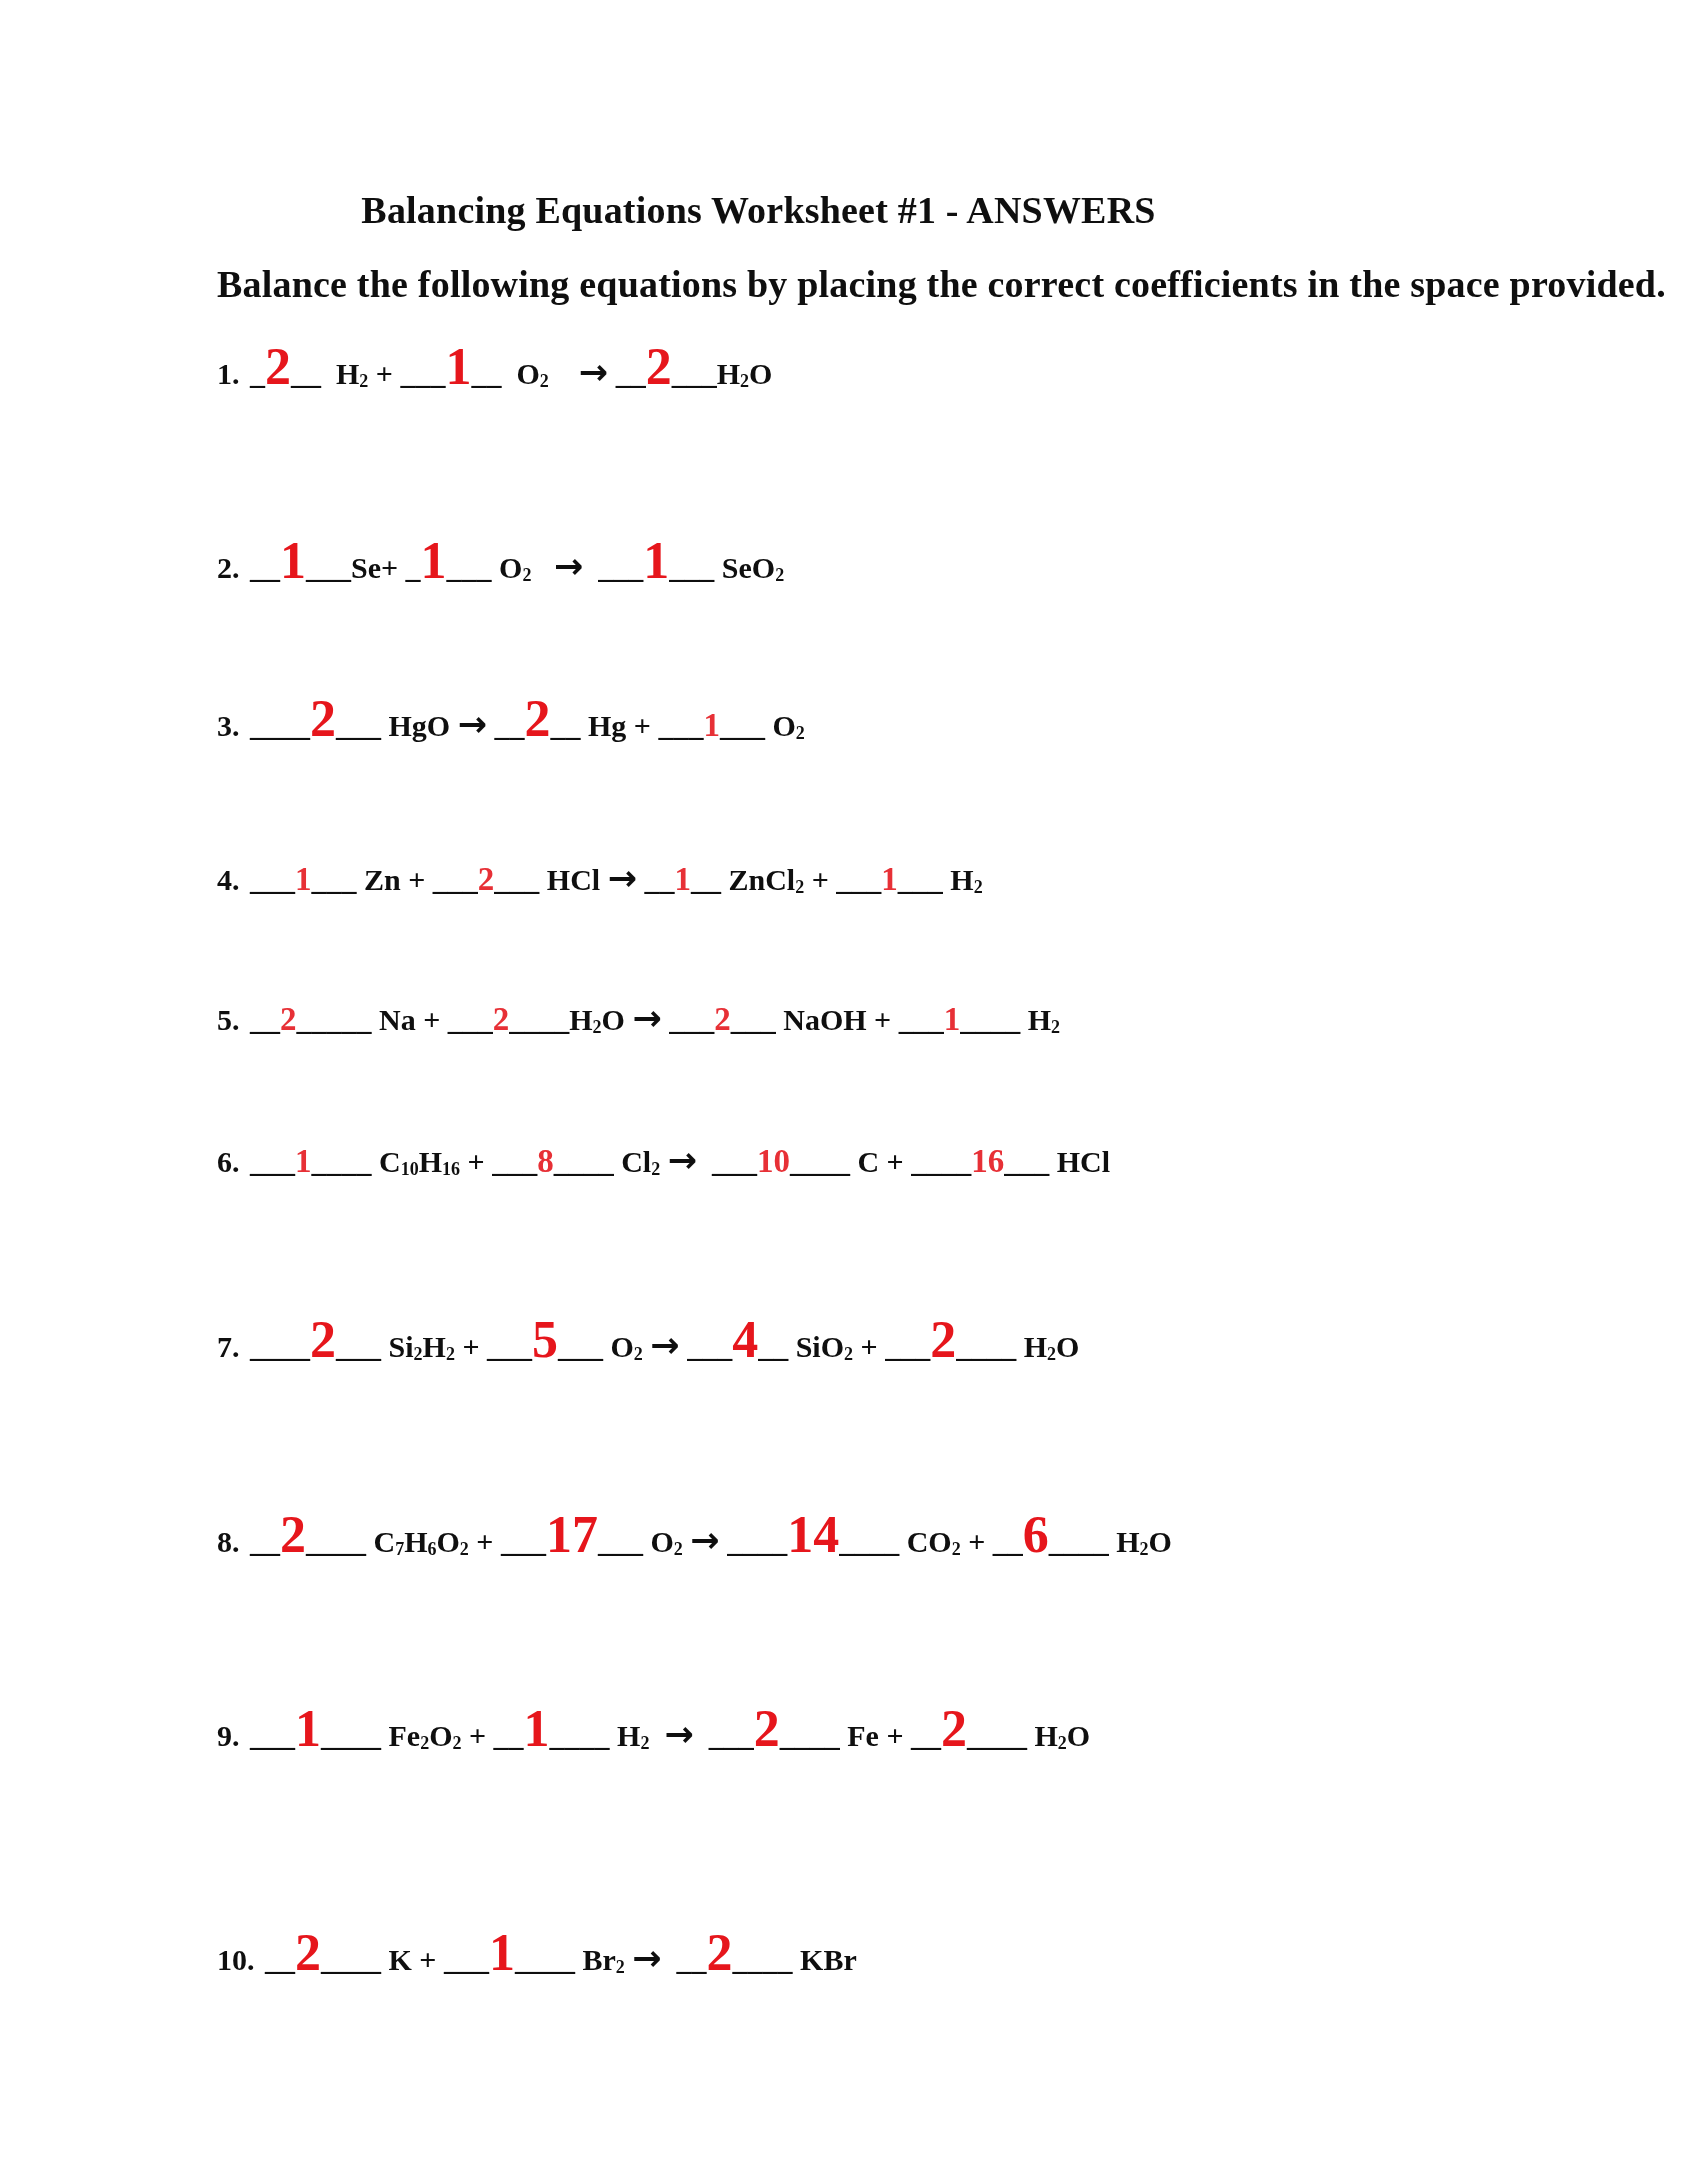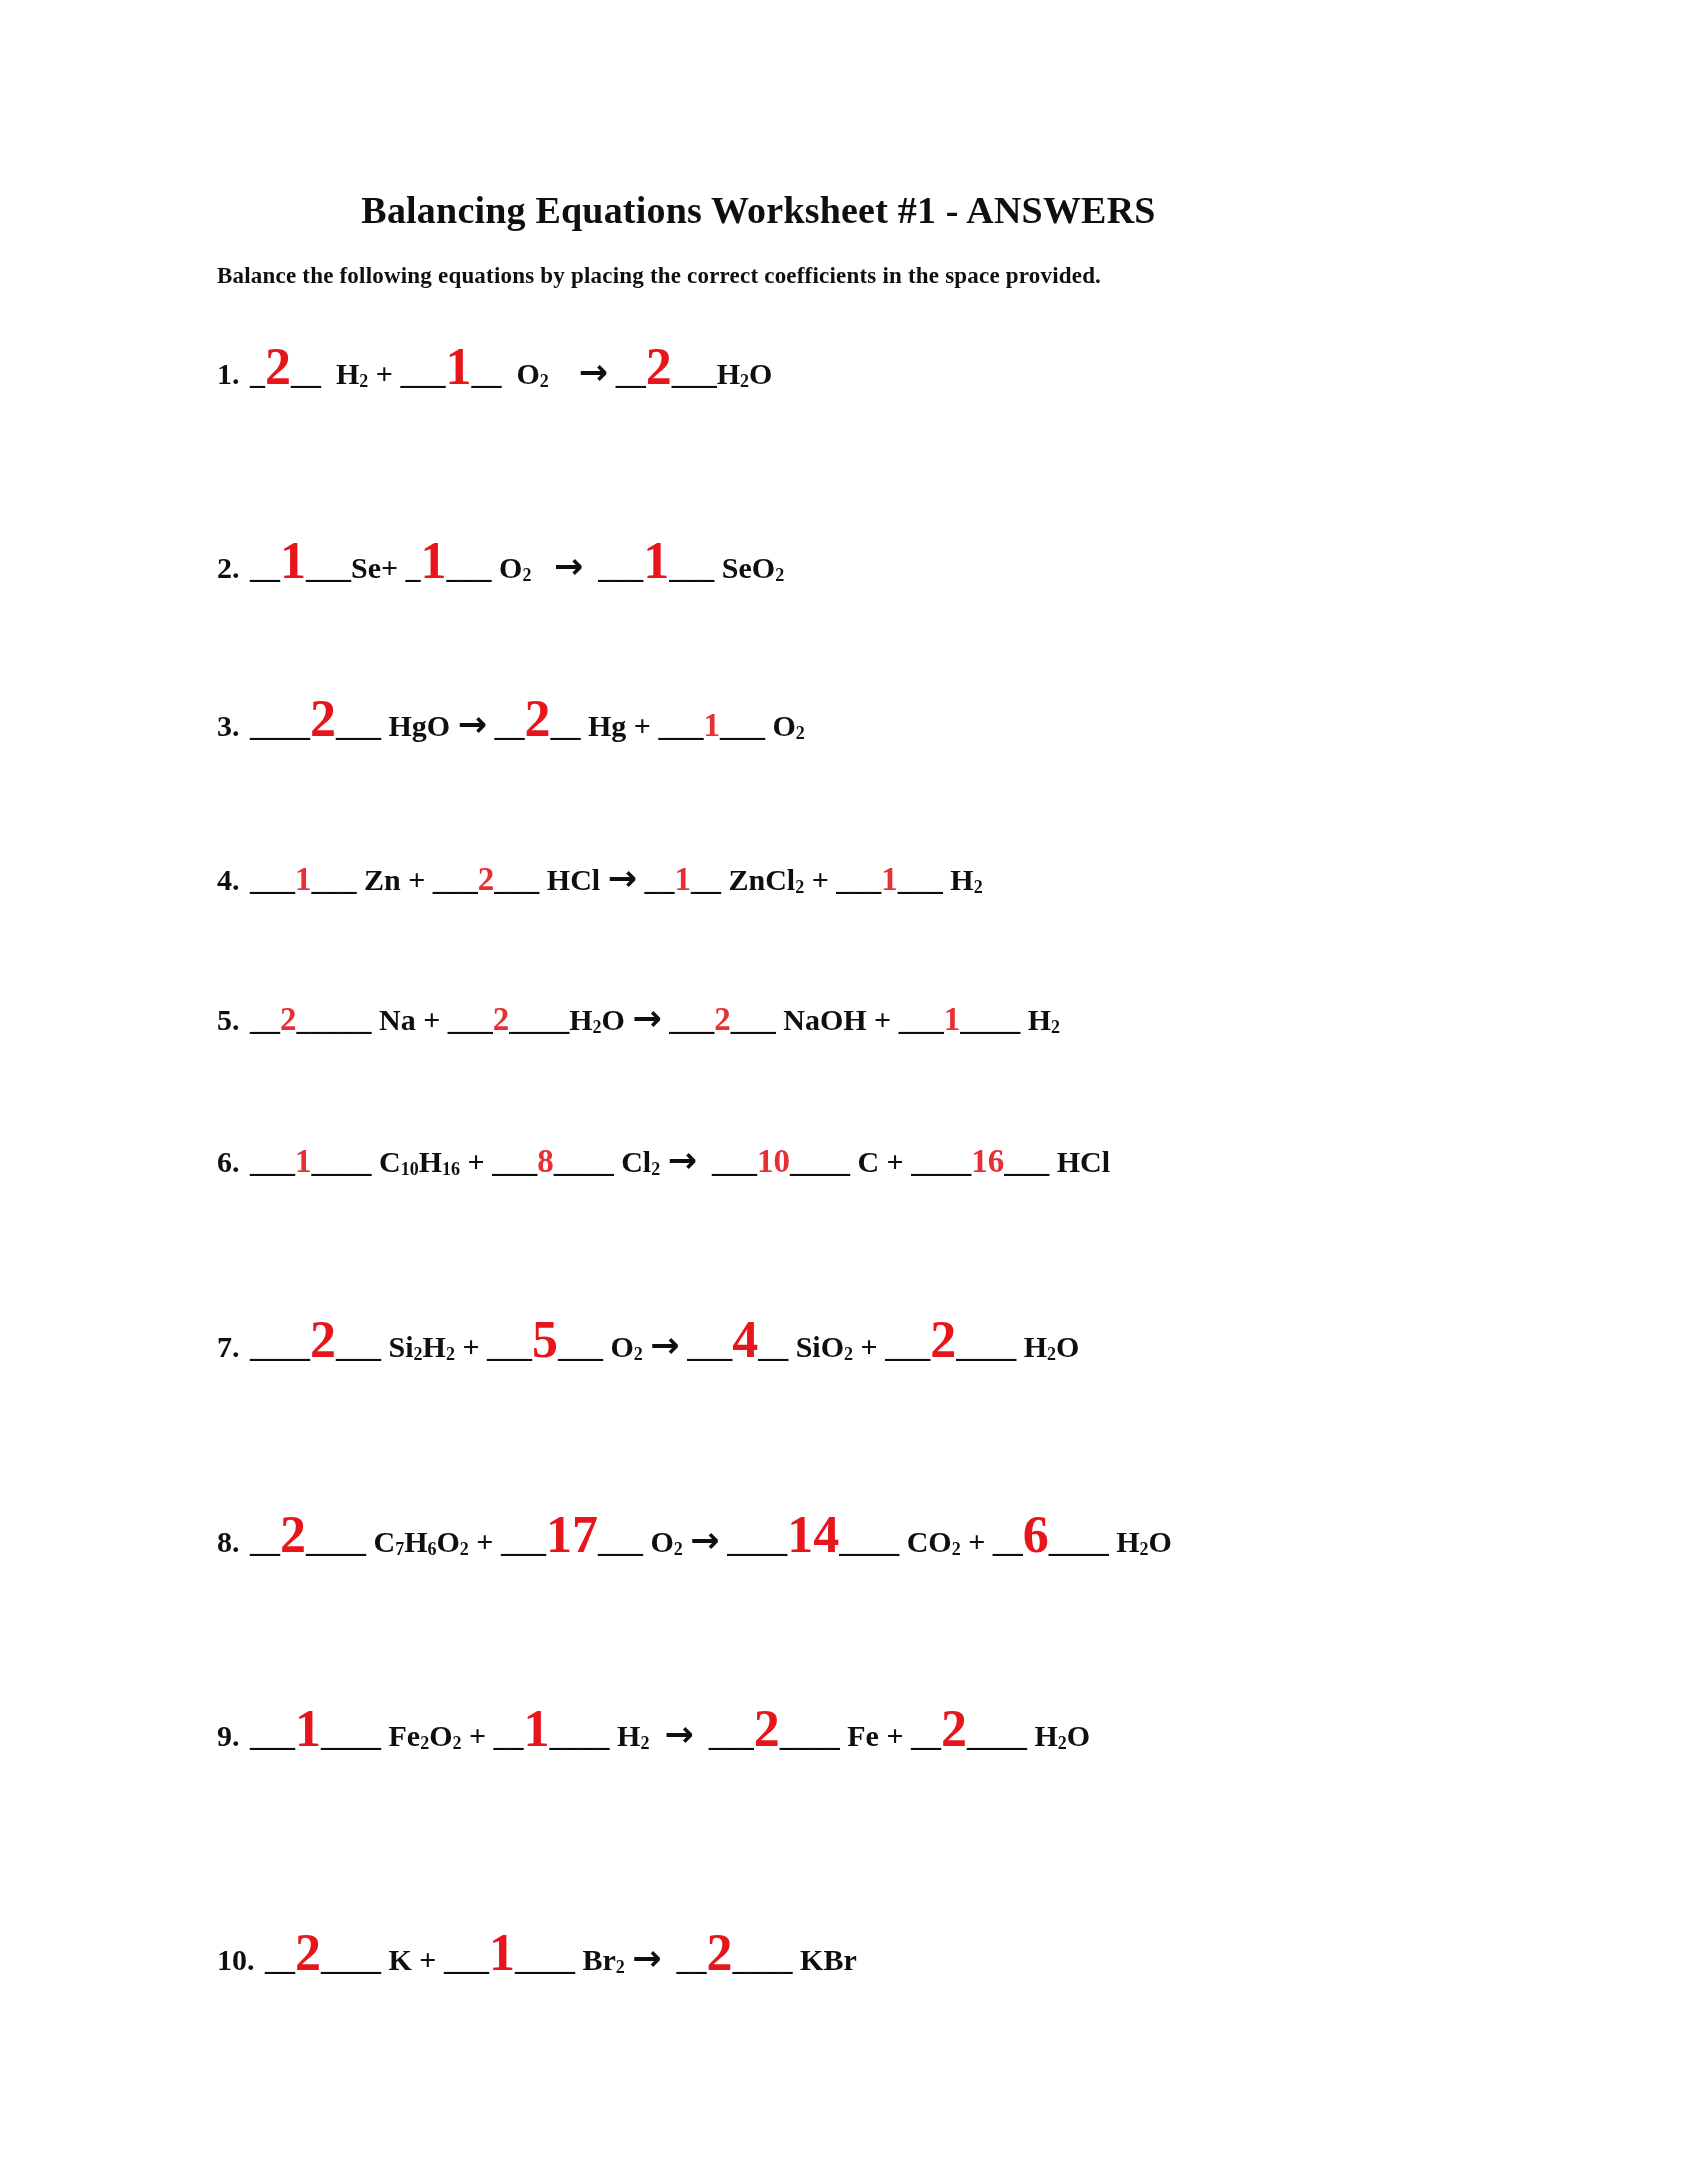--- a/index.html
+++ b/index.html
@@ -13,21 +13,21 @@
     overflow:hidden;
     padding-left:8px;
   }
   .title{
     position:absolute;top:189px;left:217px;width:1083px;
     text-align:center;font-size:38px;line-height:1.15;
     letter-spacing:0.2px;
   }
   .instruction{
     position:absolute;top:262px;left:217px;
-    font-size:23px;line-height:1.2;letter-spacing:0.2px;
+    font-size:38px;line-height:1.2;letter-spacing:0.2px;
     white-space:pre;
   }
   .eq-row{
     position:absolute;left:217px;
     display:flex;align-items:baseline;
     font-size:30px;line-height:1.15;
     white-space:pre;
   }
   .num{font-size:30px;margin-right:10.5px;}
   .blank{letter-spacing:0px;white-space:pre;}

